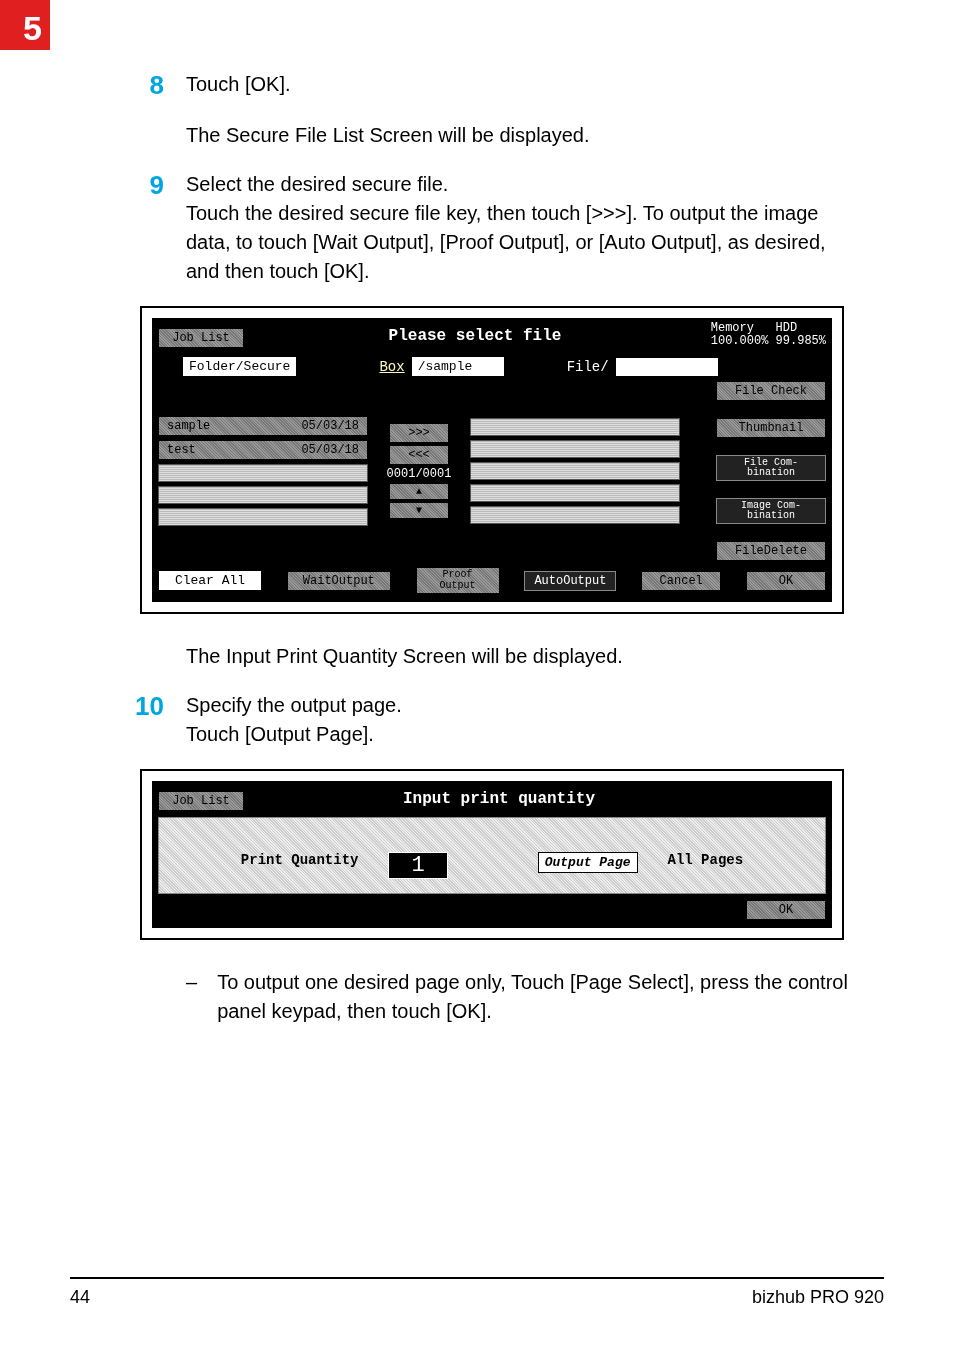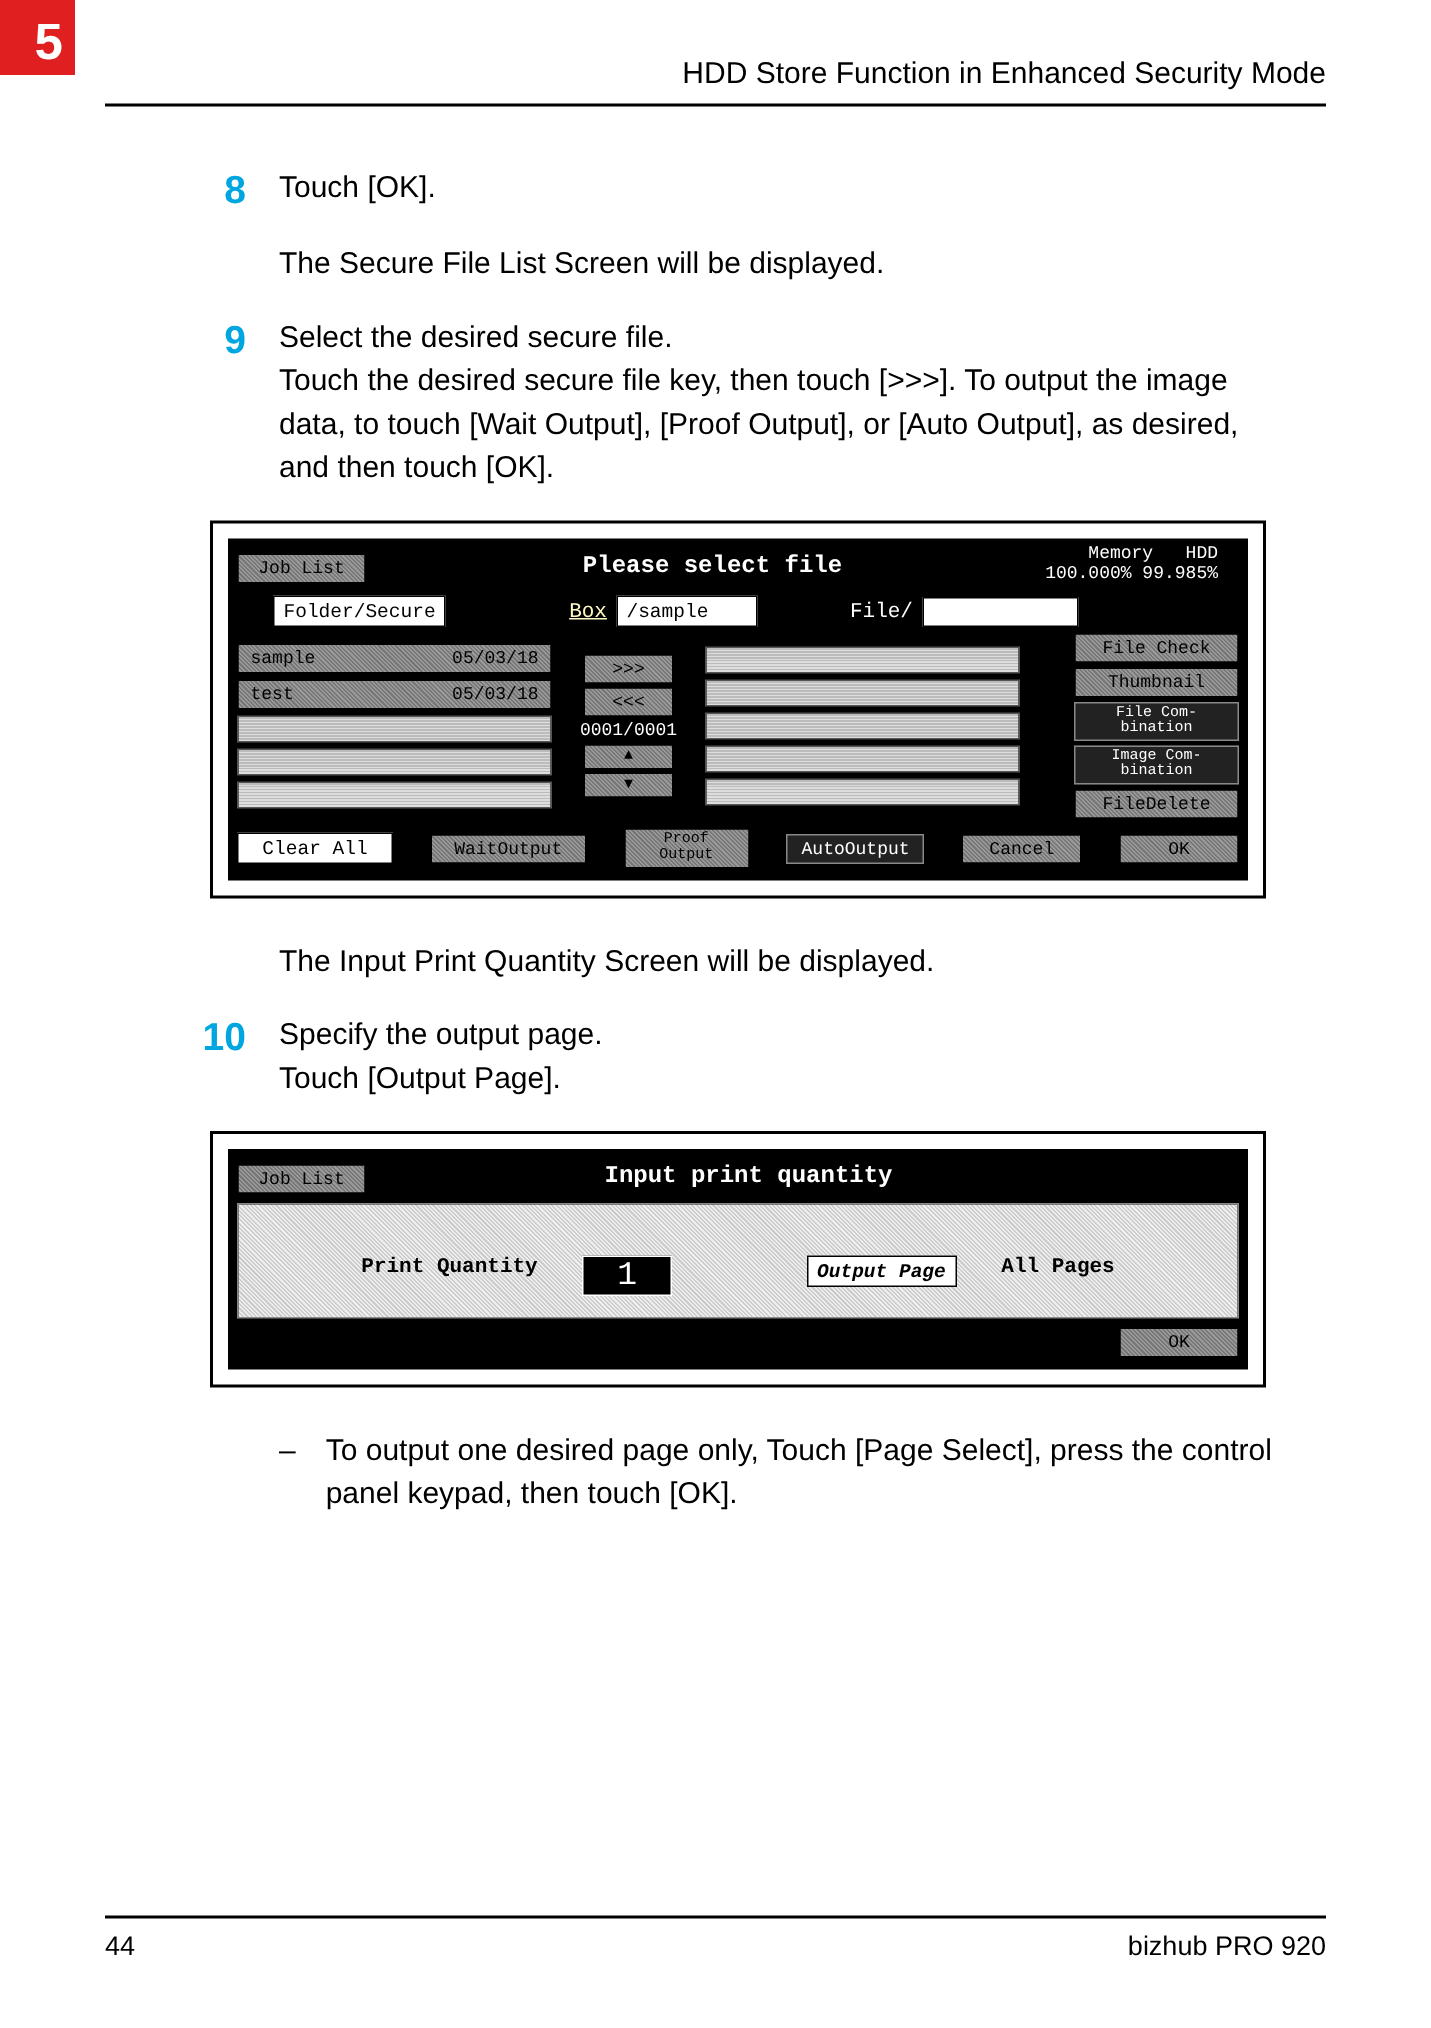--- a/index.html
+++ b/index.html
@@ -84,23 +84,23 @@
   }
   .lcd-title {
     text-align: center;
     font-weight: bold;
     font-size: 16px;
     margin-bottom: 2px;
   }
   .lcd-memhdd {
     position: absolute;
     top: 4px;
-    right: 20px;
+    right: 6px;
     font-size: 12px;
-    text-align: right;
+    text-align: left;
     line-height: 1.1;
   }
   .lcd-row {
     display: flex;
     align-items: center;
     gap: 6px;
     margin-top: 4px;
   }
   .whitebox {
     background: #fff;
@@ -171,21 +171,20 @@
     margin-left:56px;
     font-size:20px;
     line-height:1.45;
   }
 </style>
 </head>
 <body>
 
 <div class="page">
   <div class="chapter-badge">5</div>
-  <div class="running-head">HDD Store Function in Enhanced Security Mode</div>
 
   <div class="body-area">
 
     <div class="step-row">
       <div class="step-num">8</div>
       <div class="step-text">Touch [OK].</div>
     </div>
     <div class="para">The Secure File List Screen will be displayed.</div>
 
     <div class="step-row">
@@ -242,21 +241,21 @@
           </div>
 
           <div style="display:flex; flex-direction:column; gap:4px; width:210px;">
             <div class="emptyslot"></div>
             <div class="emptyslot"></div>
             <div class="emptyslot"></div>
             <div class="emptyslot"></div>
             <div class="emptyslot"></div>
           </div>
 
-          <div style="display:flex; flex-direction:column; gap:3px; width:110px; margin-left:auto;">
+          <div style="display:flex; flex-direction:column; gap:17px; width:110px; margin-left:auto;">
             <div class="greybtn">File Check</div>
             <div class="greybtn">Thumbnail</div>
             <div class="darkbtn" style="white-space:pre; font-size:10px; line-height:1;">File Com-
 bination</div>
             <div class="darkbtn" style="white-space:pre; font-size:10px; line-height:1;">Image Com-
 bination</div>
             <div class="greybtn">FileDelete</div>
           </div>
         </div>
 

